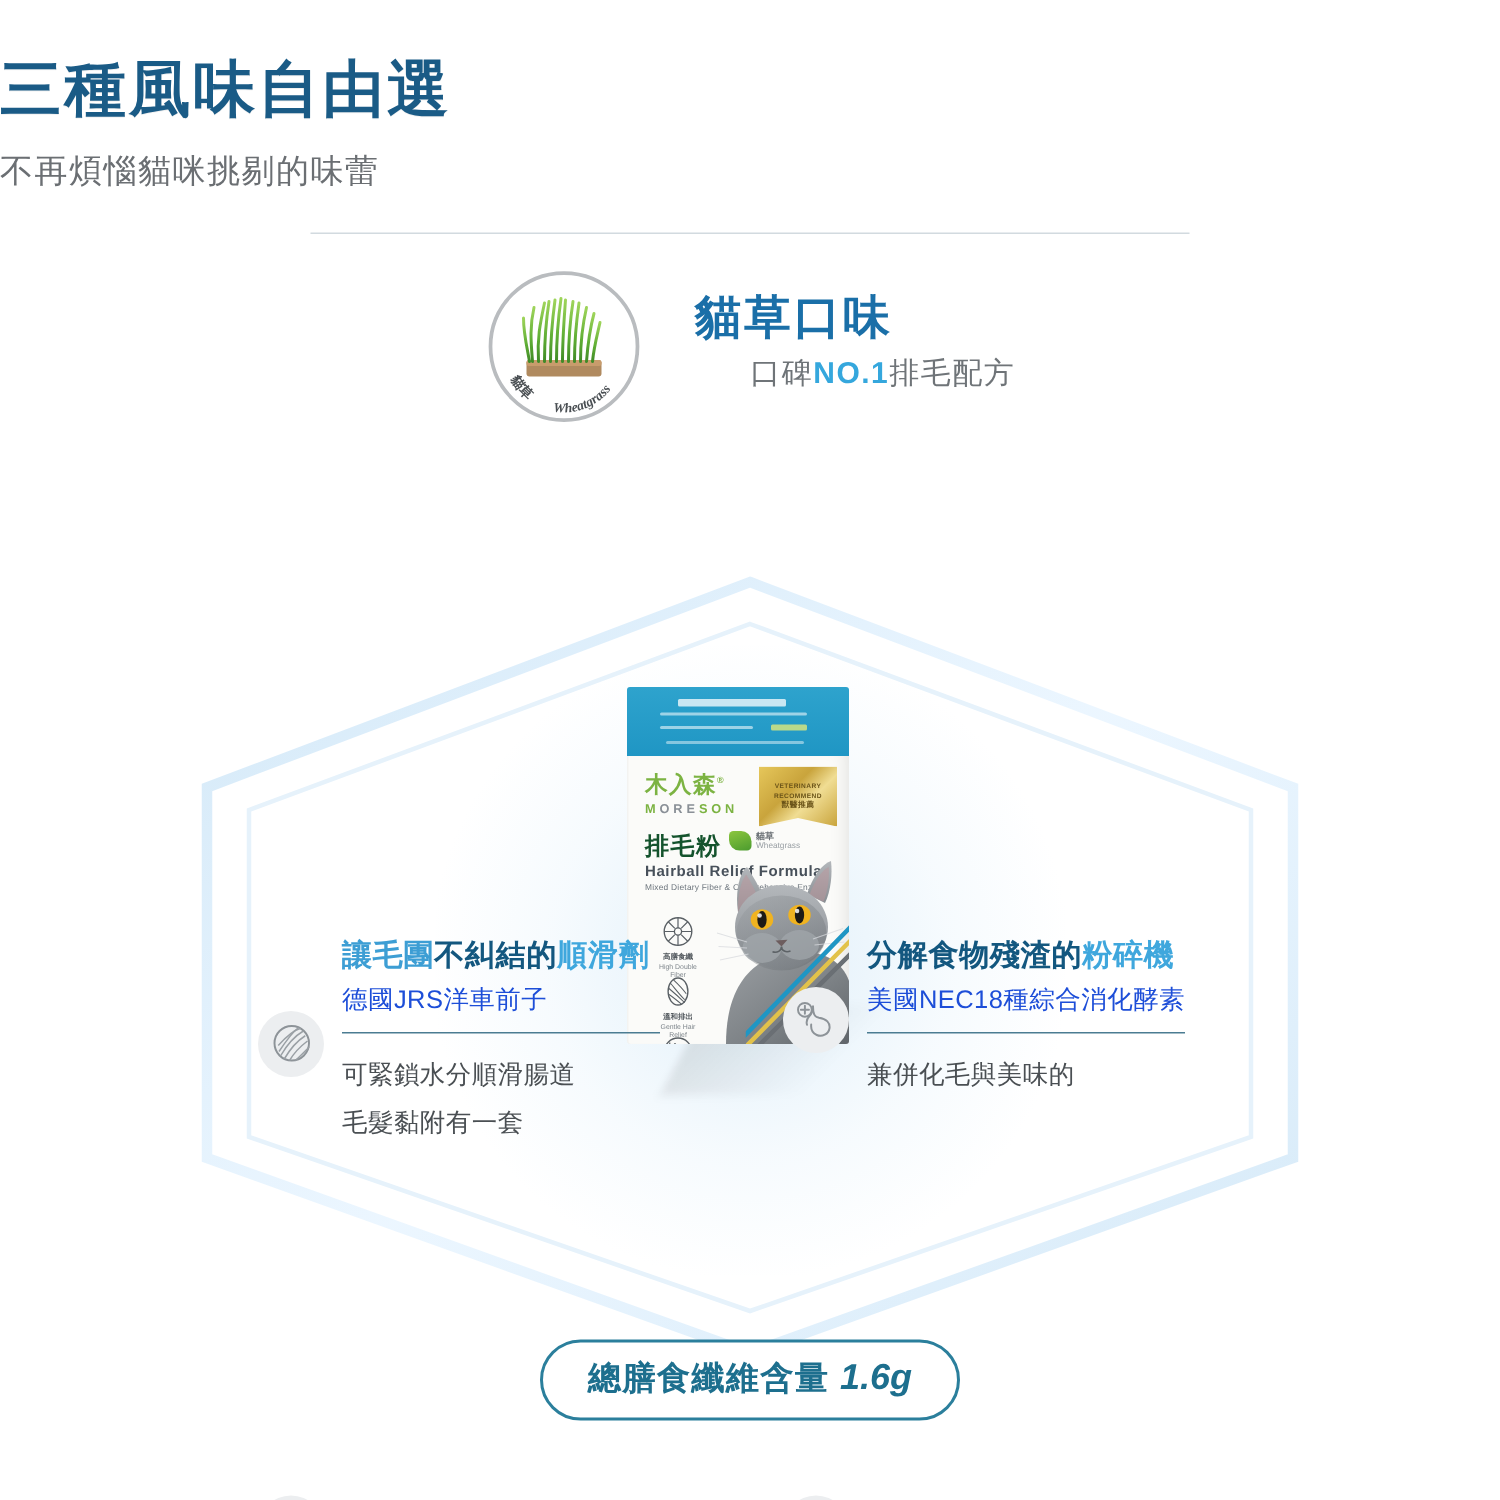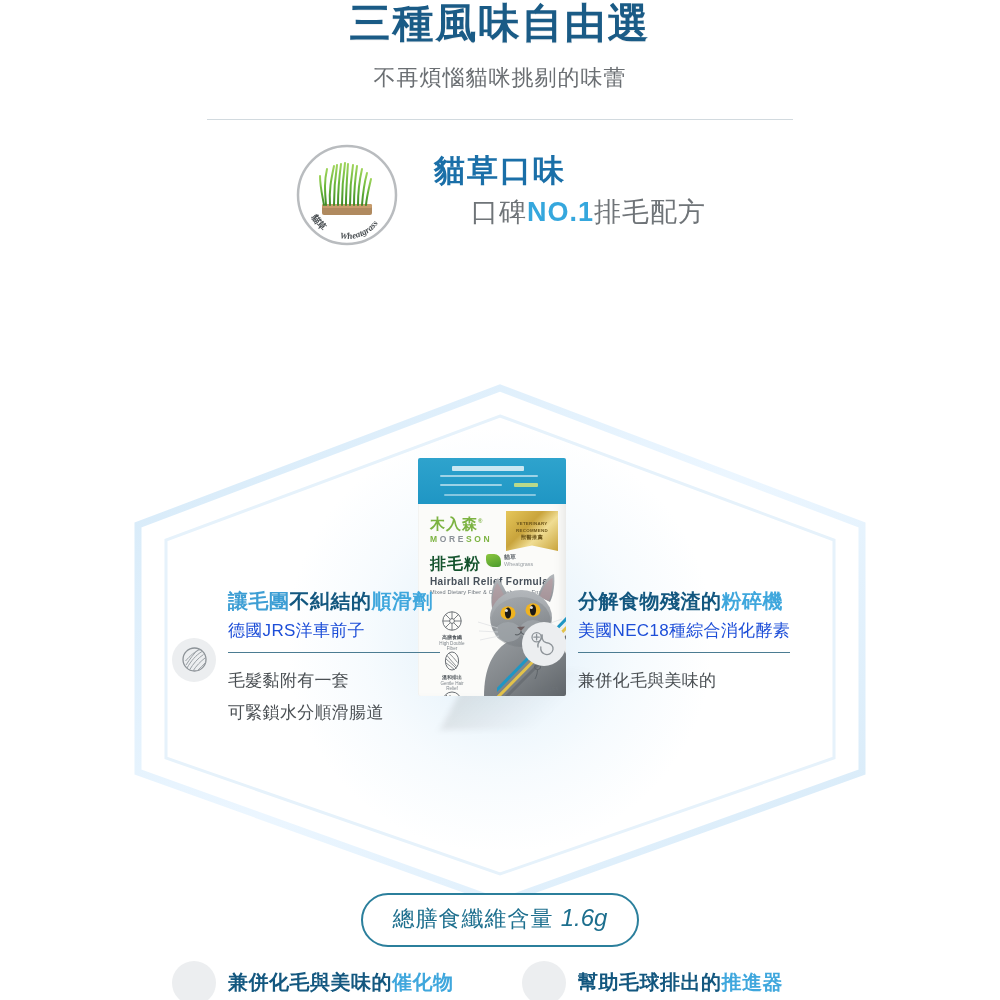--- a/index.html
+++ b/index.html
@@ -18,21 +18,21 @@
     position:absolute;left:0;top:380px;width:1000px;height:530px;
     pointer-events:none;z-index:0;
   }
   .bg-glow{
     position:absolute;left:290px;top:430px;width:420px;height:420px;
     background:radial-gradient(ellipse at center, rgba(198,226,245,.55) 0%, rgba(220,238,250,.25) 45%, rgba(255,255,255,0) 72%);
     z-index:0;pointer-events:none;
   }
 
   
-  .header{position:relative;z-index:3;text-align:center;}
+  .header{position:relative;z-index:3;text-align:left;padding-top:36px;}
   .main-title{
     font-size:41px;font-weight:bold;color:#1a5b86;
     letter-spacing:2px;line-height:1.15;margin:0;
     text-shadow:0 1px 0 rgba(0,0,0,.06);
   }
   .sub-title{
     font-size:22px;color:#6b6f73;margin-top:16px;letter-spacing:1px;font-family:Liberation Mono, monospace;
   }
   .head-rule{
     width:586px;height:1px;background:#d2dadf;margin:26px auto 0;
@@ -47,21 +47,21 @@
   .flavor-badge{
     position:relative;width:106px;height:106px;flex:0 0 auto;
   }
   .flavor-badge svg{display:block;}
   .flavor-text{padding-bottom:6px;}
   .flavor-name{
     font-size:31px;font-weight:bold;color:#1a6fa8;letter-spacing:2px;
     line-height:1.1;
   }
   .flavor-tag{
-    font-size:27px;color:#6f7478;letter-spacing:1px;margin-top:6px;margin-left:37px;
+    font-size:20px;color:#6f7478;letter-spacing:1px;margin-top:6px;margin-left:37px;
   }
   .flavor-tag .hl{color:#35a7dd;font-weight:bold;}
 
   
   .features{position:relative;z-index:3;}
   .feat{
     position:absolute;width:330px;
     display:flex;gap:12px;align-items:center;
   }
   .feat.f1{left:172px;top:341px;}
@@ -146,21 +146,21 @@
   .pf .en{font-size:4.6px;color:#7f868c;margin-top:1px;}
   .cat{position:absolute;right:-2px;bottom:0;width:92px;height:140px;overflow:hidden;}
   .box-stripe{position:absolute;right:-1px;bottom:0;width:70px;height:92px;overflow:hidden;}
   .pcs{position:absolute;right:8px;bottom:5px;font-size:5px;color:#6d7378;}
   .spoon{position:absolute;right:24px;bottom:12px;}
 
   
   .pill-wrap{position:absolute;z-index:3;left:0;top:893px;width:1000px;text-align:center;}
   .pill{
     display:inline-block;border:2px solid #2b7f9c;border-radius:30px;
-    padding:9px 30px 11px;font-size:22px;font-weight:normal;color:#1d6f8e;letter-spacing:1px;
+    padding:9px 30px 11px;font-size:22px;font-weight:bold;color:#1d6f8e;letter-spacing:1px;
     background:#ffffff;
   }
   .pill .num{font-style:italic;font-size:24px;letter-spacing:0;}
 </style>
 </head>
 <body>
 
 <div class="page">
 
   <svg class="bg-hex" viewBox="0 0 1000 530" preserveAspectRatio="none">
@@ -243,22 +243,22 @@
             <path d="M8.5,24 C12,18 17,12 22.5,8.5"></path>
             <path d="M12,25 C15,20 20,15 24,12"></path>
             <path d="M16,25 C19,22 22.5,19 25,16"></path>
           </g>
         </svg>
       </div>
       <div class="feat-body">
         <div class="feat-title"><span class="t-a">讓毛團</span><span class="t-b">不糾結的</span><span class="t-c">順滑劑</span></div>
         <div class="feat-sub">德國JRS洋車前子</div>
         <div class="feat-rule"></div>
+        <div class="feat-line">可緊鎖水分順滑腸道</div>
         <div class="feat-line">毛髮黏附有一套</div>
-        <div class="feat-line">可緊鎖水分順滑腸道</div>
       </div>
     </div>
 
     <div class="feat f2">
       <div class="feat-icon">
         <svg width="28" height="28" viewBox="0 0 28 28">
           <path d="M12,5 C12,10 13,12 16,12.5 C21,13.2 23.5,16 23,19.5 C22.4,23.5 18,25.5 14.5,24 C11.5,22.7 10.5,20 10.8,17" fill="none" stroke="#8d9398" stroke-width="1.3" stroke-linecap="round"></path>
           <path d="M12,5 C12,8 11,10 9.5,11.5 C8,13 7.4,15 8,17.2" fill="none" stroke="#8d9398" stroke-width="1.3" stroke-linecap="round"></path>
           <circle cx="6.6" cy="7.2" r="4.6" fill="none" stroke="#8d9398" stroke-width="1.3"></circle>
           <path d="M6.6,4.5 L6.6,9.9 M3.9,7.2 L9.3,7.2" stroke="#8d9398" stroke-width="1.3" stroke-linecap="round"></path>

